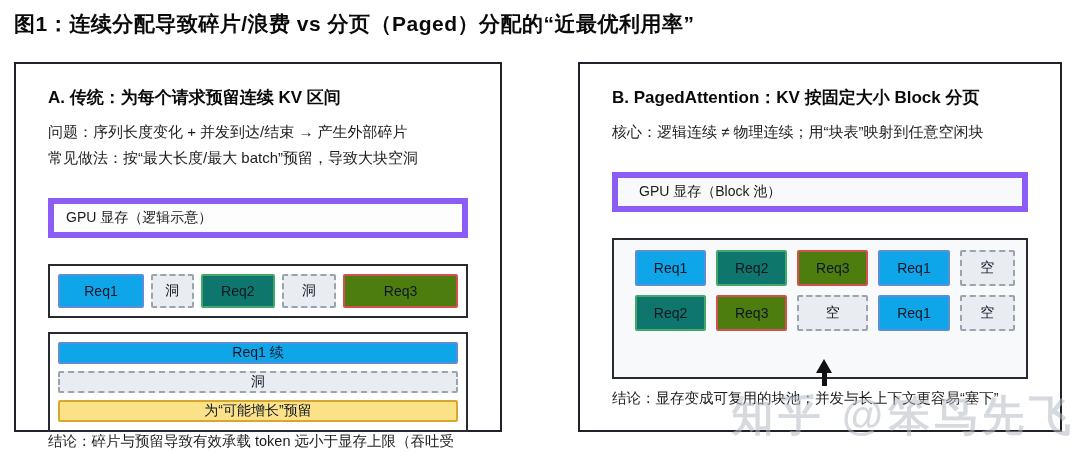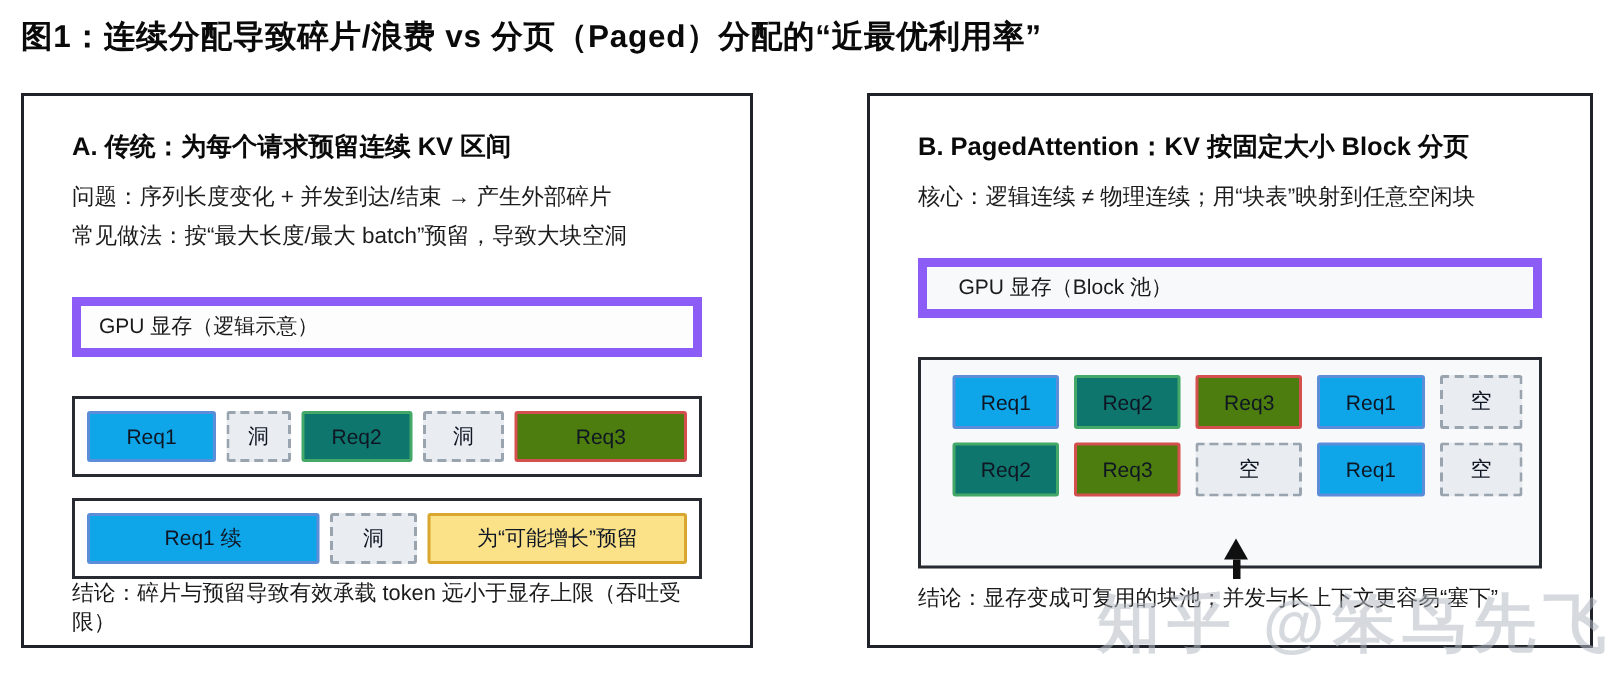--- a/index.html
+++ b/index.html
@@ -47,21 +47,21 @@
     box-sizing:border-box;
   }
   .panel-b .gpu-box, .panel-b .pool { background:#f7f9fb;padding-left:21px; }
   .mem-row {
     margin-top:26px;
     border:2px solid #272b31;
     padding:8px;
     display:flex; gap:7px;
     background:#fff;
   }
-  .mem-row.second { margin-top:14px; }
+  .mem-row.second { margin-top:14px;flex-direction:column; }
   .block {
     height:34px;
     display:flex; align-items:center; justify-content:center;
     font-size:14px; color:#0f1623;
     box-sizing:border-box;
     border-radius:2px;
     white-space:nowrap;
   }
   .block.blue   { background:#0ea5e9; border:2px solid #5b8dd9; }
   .block.green  { background:#0f766e; border:2px solid #43a868; }

